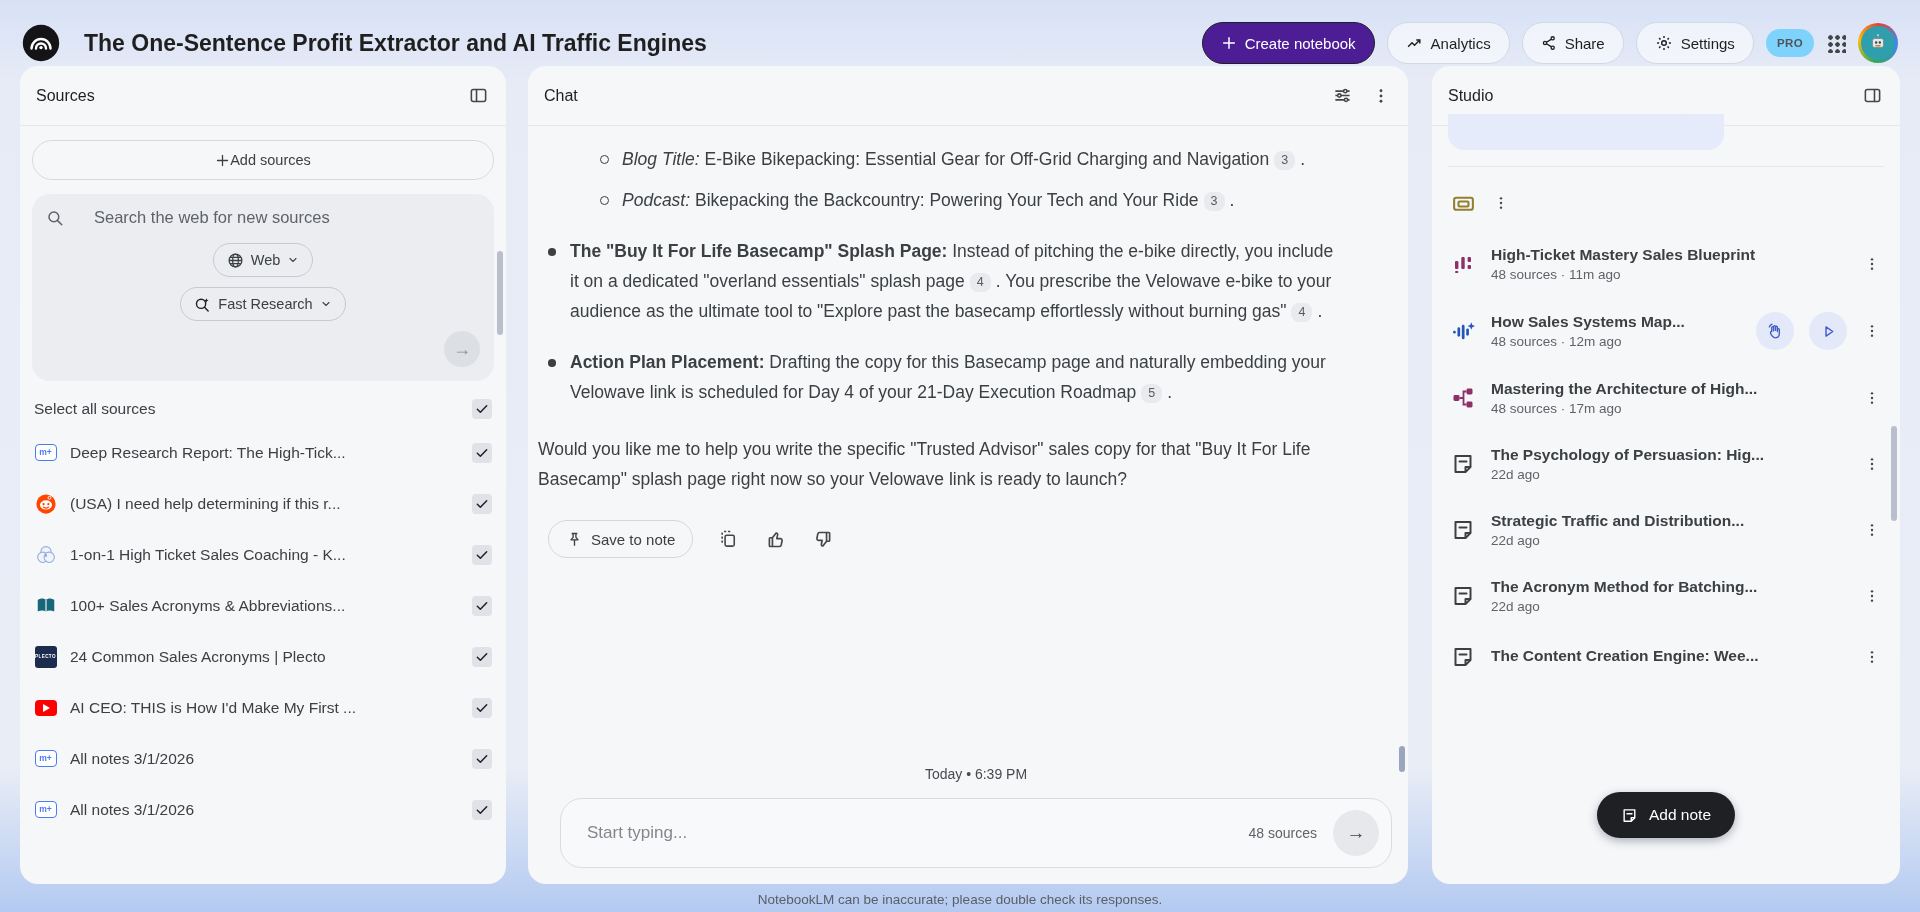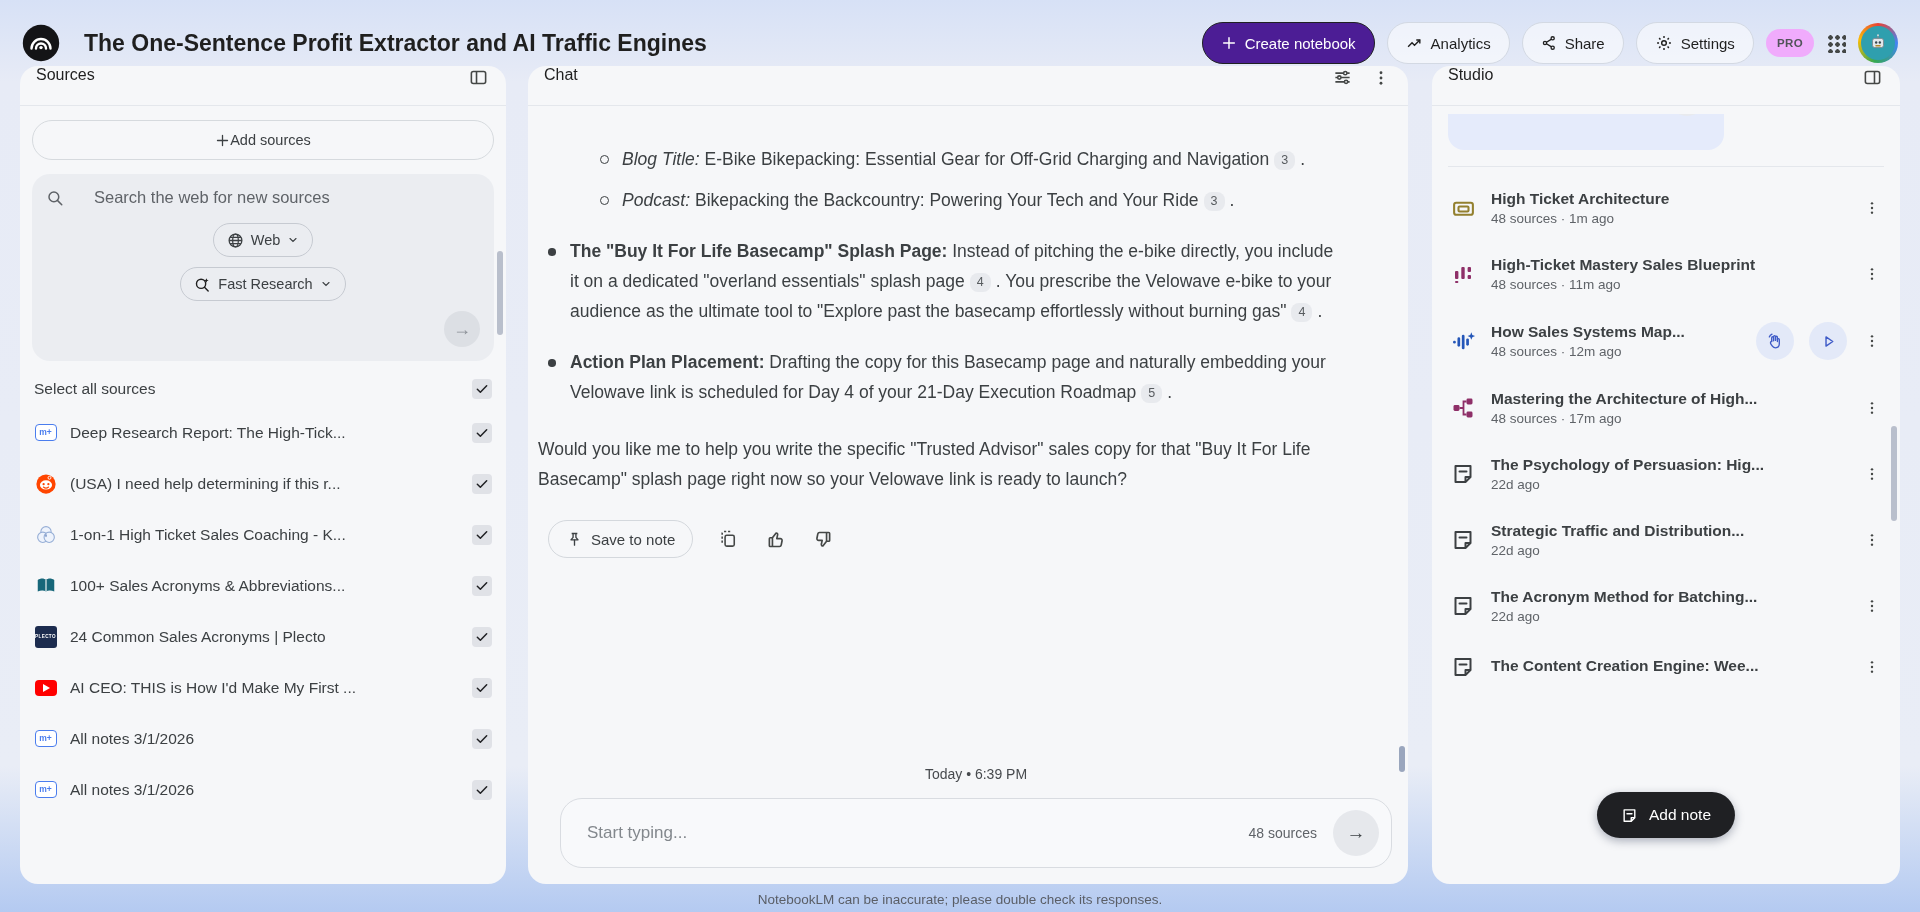--- a/index.html
+++ b/index.html
@@ -13,29 +13,29 @@
   svg { display:block; }
 
   
   .topbar { position:absolute; top:0; left:0; right:0; height:86px; display:flex; align-items:center; padding:4px 22px;border-radius:14px; }
   .logo { width:38px; height:38px; flex:0 0 auto; }
   .nb-title { font-size:23px; color:#1f1f1f; margin-left:24px; white-space:nowrap; }
   .topbar-right { margin-left:auto; display:flex; align-items:center; gap:12px; }
   .pill-btn { display:flex; align-items:center; gap:8px; height:42px; padding:0 18px; border-radius:21px;
     background:rgba(255,255,255,0.55); border:1px solid #d3d9e3; font-size:15px; color:#1f1f1f; cursor:pointer; }
   .pill-btn.dark { background:#4c1d95; border-color:#1f2023; color:#fff; }
-  .pro-badge { height:28px; padding:0 11px; display:flex; align-items:center; border-radius:14px; background:#f0abfc; font-size:11.5px; font-weight:bold; color:#515459; letter-spacing:.4px; }
+  .pro-badge { height:28px; padding:0 11px; display:flex; align-items:center; border-radius:14px; background:#7dd3fc; font-size:11.5px; font-weight:bold; color:#515459; letter-spacing:.4px; }
   .apps-grid { width:20px; height:20px; background-image:radial-gradient(#444746 2.1px, transparent 2.4px); background-size:7px 7px; background-position:1px 1px; cursor:pointer; }
   .avatar { width:40px; height:40px; border-radius:50%; padding:3px;
     background:conic-gradient(#ea4335 0deg,#4285f4 90deg,#34a853 190deg,#fbbc05 280deg,#ea4335 360deg); cursor:pointer; }
   .avatar-inner { width:100%; height:100%; border-radius:50%; background:#2f9fae; display:flex; align-items:center; justify-content:center; overflow:hidden; }
 
   
   .panel { position:absolute; top:66px; height:818px; background:#f6f7f9; border-radius:18px; overflow:hidden; }
-  .panel-head { height:40px; display:flex; align-items:flex-start; justify-content:space-between; padding:0 16px; border-bottom:1px solid #e4e7ec; }
+  .panel-head { height:60px; display:flex; align-items:center; justify-content:space-between; padding:0 16px; border-bottom:1px solid #e4e7ec; }
   .panel-title { font-size:16px; color:#1f1f1f; }
   .head-icons { display:flex; align-items:center; gap:16px; }
   .icon-btn { background:none; border:none; cursor:pointer; display:flex; align-items:center; justify-content:center; padding:2px; }
 
   
   #sources { left:20px; width:486px; }
   .add-sources-btn { margin:14px 12px 0; width:calc(100% - 24px); height:40px; border:1px solid #d6dade; border-radius:20px;
     background:transparent; display:flex; align-items:center; justify-content:center; font-size:14.5px; color:#3c4043; cursor:pointer; }
   .search-card { margin:14px 12px 0; background:#ebedf1; border-radius:18px; padding:14px 14px 14px; }
   .search-row { display:flex; align-items:center; gap:30px; }
@@ -451,24 +451,20 @@
     <div class="studio-list">
       <div class="st-row">
         <span class="st-ico">
           <svg width="25" height="25" viewBox="0 0 24 24">
               <g fill="none" stroke="#93802f" stroke-width="2">
                 <rect x="3" y="6.5" width="18" height="11.5" rx="2"></rect>
                 <rect x="7.2" y="10" width="9.6" height="4.8" rx="1"></rect>
               </g>
             </svg>
         </span>
-        <span class="st-text">
-          <span class="st-title" style="display:block">High Ticket Architecture</span>
-          <span class="st-meta" style="display:block">48 sources · 1m ago</span>
-        </span>
         <span class="dots-btn">
             <svg width="16" height="16" viewBox="0 0 24 24">
               <g fill="#444746">
                 <circle cx="12" cy="5" r="1.8"></circle>
                 <circle cx="12" cy="12" r="1.8"></circle>
                 <circle cx="12" cy="19" r="1.8"></circle>
               </g>
             </svg>
           </span>
       </div>

